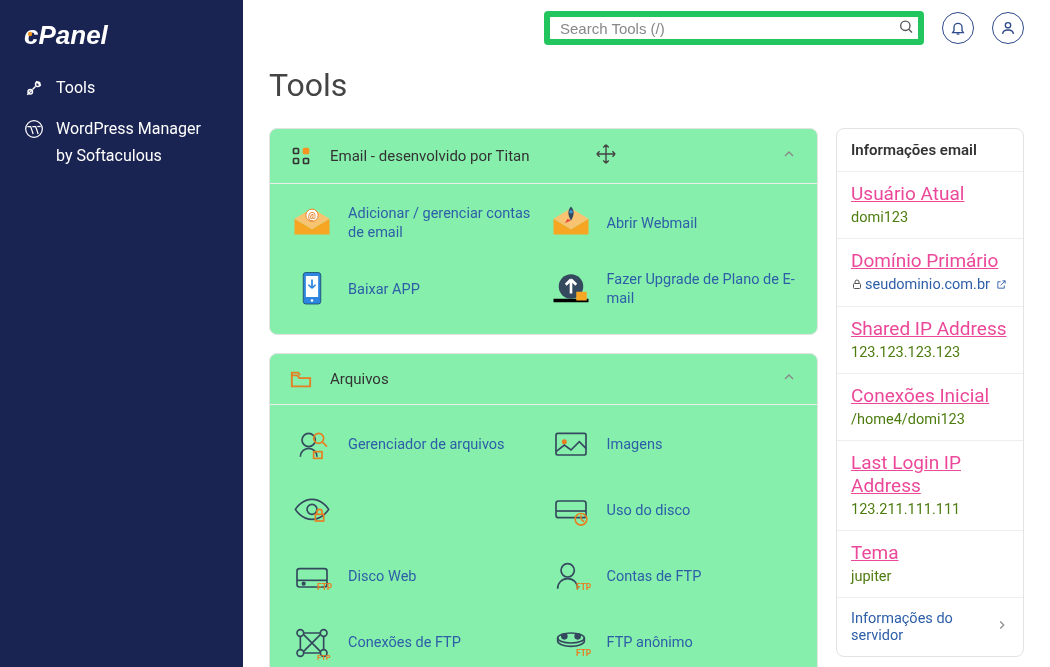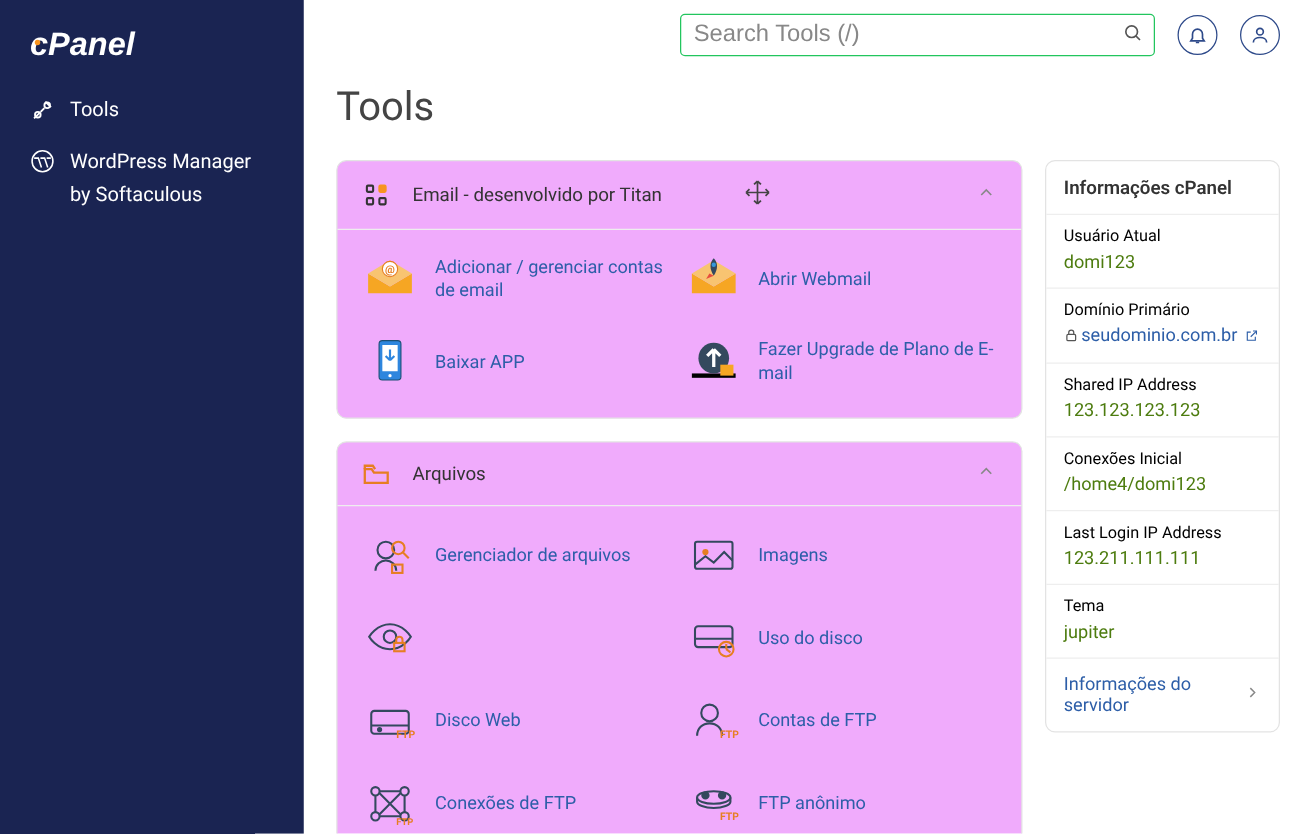--- a/index.html
+++ b/index.html
@@ -52,24 +52,24 @@
     padding: 0 26px;
     gap: 18px;
   }
   .search-wrap {
     position: relative;
     width: 380px;
   }
   .search-wrap input {
     width: 100%;
     height: 34px;
-    border: 1px solid #22c55e;
+    border: 6px solid #22c55e;
     border-radius: 4px;
     padding: 0 36px 0 10px;
-    font-size: 19px;
+    font-size: 15px;
     color: #333;
     background:#fff;
   }
   .search-wrap input::placeholder { color: #888; }
   .search-wrap .mag {
     position: absolute; right: 10px; top: 50%; transform: translateY(-50%);
     color: #555;
   }
   .circle-btn {
     width: 32px; height: 32px; border: 1.5px solid #2e4a8a;
@@ -92,21 +92,21 @@
     font-size: 32px;
     font-weight: 400;
     color: #444;
     margin: 10px 0 24px 0;
   }
 
   .panel {
     border: 1px solid #e3e3e3;
     border-radius: 8px;
     margin-bottom: 18px;
-    background: #f0abfc;
+    background: #86efac;
   }
   .panel-head {
     display: flex;
     align-items: center;
     padding: 14px 20px;
     gap: 18px;
     font-size: 15px;
     color: #333;
     position: relative;
     border-bottom: 1px solid #eee;
@@ -157,21 +157,21 @@
     font-size: 15px;
     font-weight: 600;
     color: #333;
     border-bottom: 1px solid #eee;
   }
   .info-row {
     padding: 10px 14px 12px;
     border-bottom: 1px solid #eee;
   }
   .info-row:last-child { border-bottom: none;}
-  .info-row .lbl { font-size: 13px; color:#000000; margin-bottom:4px;}
+  .info-row .lbl { font-size: 19px; color:#ec4899; margin-bottom:4px;text-decoration:underline;}
   .info-row .val { font-size: 14.5px; color:#4d7c0f; word-break: break-all;}
   .info-row .val.link { color:#2d5ea8;}
   .lock-inline { display:inline-block; vertical-align:middle; margin-right:2px; color:#555;}
   .ext-inline { display:inline-block; vertical-align:middle; margin-left:2px; color:#2d5ea8;}
   .info-link-row {
     padding: 12px 14px;
     display:flex; align-items:center; justify-content:flex-end;
     color:#2d5ea8;
     font-size:14.5px;
   }
@@ -424,21 +424,21 @@
             <span class="tlabel">FTP anônimo</span>
           </div>
         </div>
       </div>
 
     </div>
 
     <div class="right-col">
       <h1 class="page-title" style="visibility:hidden; margin:10px 0 24px;">.</h1>
       <div class="info-panel">
-        <div class="info-head">Informações cPanel</div>
+        <div class="info-head">Informações email</div>
 
         <div class="info-row">
           <div class="lbl">Usuário Atual</div>
           <div class="val">domi123</div>
         </div>
 
         <div class="info-row">
           <div class="lbl">Domínio Primário</div>
           <div class="val link">
             <span class="lock-inline">

